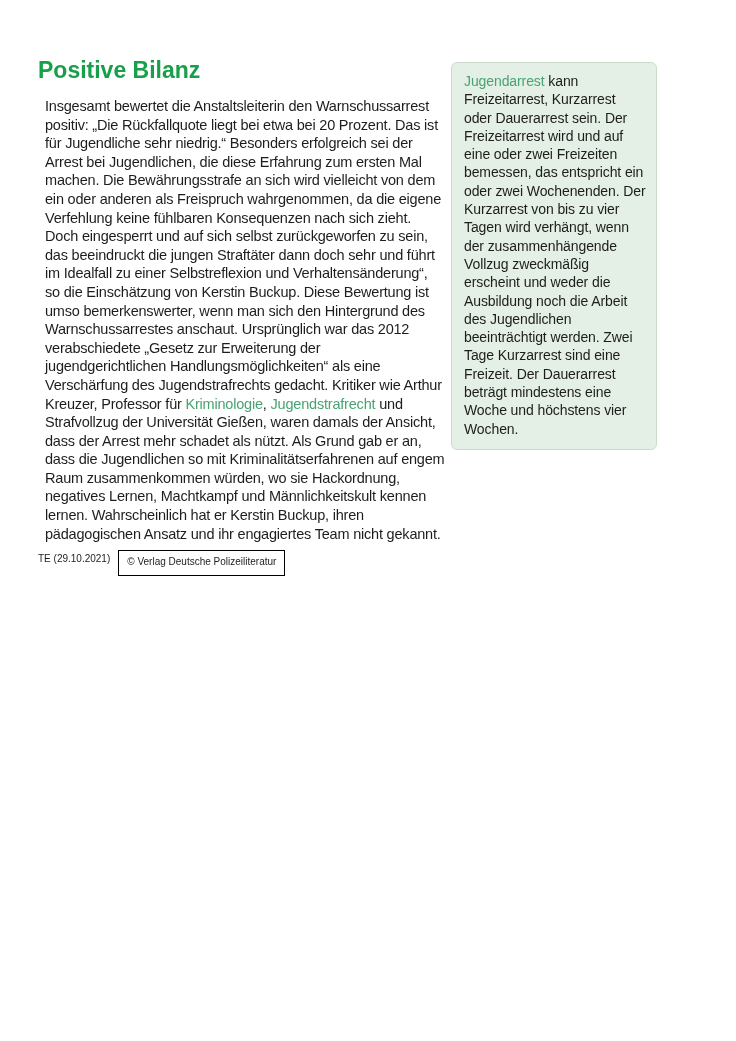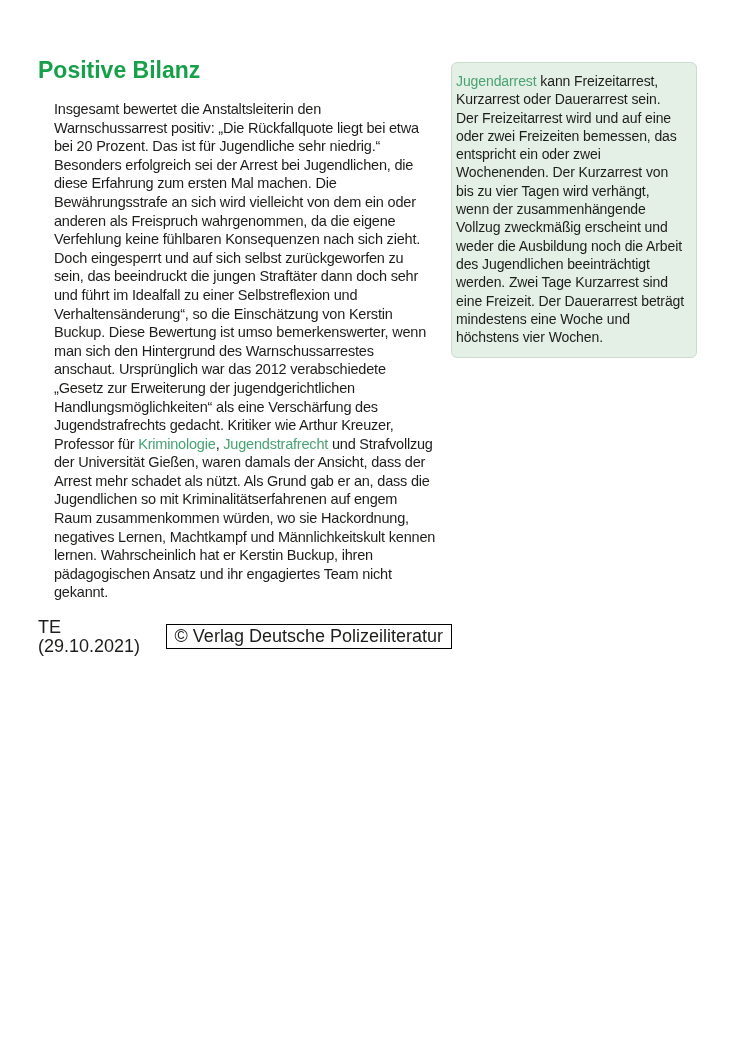--- a/index.html
+++ b/index.html
@@ -29,52 +29,51 @@
   }
   .section-heading {
     font-size: 23px;
     font-weight: 700;
     color: var(--heading-green, #1a9a42);
     margin: 21px 0 13px 0;
   }
   .body-text {
     font-size: 14.5px;
     line-height: 18.6px;
-    margin: 16px;
+    margin: 7px;
     letter-spacing: -0.2px;
   }
   a.green-link {
     color: var(--link-green, #48a372);
     text-decoration: none;
     cursor: pointer;
   }
   .byline-row {
-    font-size: 18px;
+    font-size: 10px;
     line-height: 18.6px;
     margin-top: 1px;
     display: flex;
-    align-items: center;
   }
   .copyright-badge {
     display: inline-block;
     border: 1px solid #000000;
     padding: 2px 8px 3px 8px;
-    margin-left: 15px;
+    margin-left: 8px;
     white-space: nowrap;
   }
   .info-box {
     position: absolute;
     left: 451px;
     top: 62px;
-    width: 246px;
+    width: 206px;
     box-sizing: border-box;
     background: var(--infobox-bg, #e4efe6);
     border: 1px solid var(--infobox-border, #cfe0d2);
     border-radius: 6px;
-    padding: 9px 10px 11px 4px;
+    padding: 9px 10px 11px 12px;
     font-size: 14px;
     line-height: 18.3px;
     letter-spacing: -0.1px;
   }
 </style>
 </head>
 <body>
 
 <div class="page">
 

